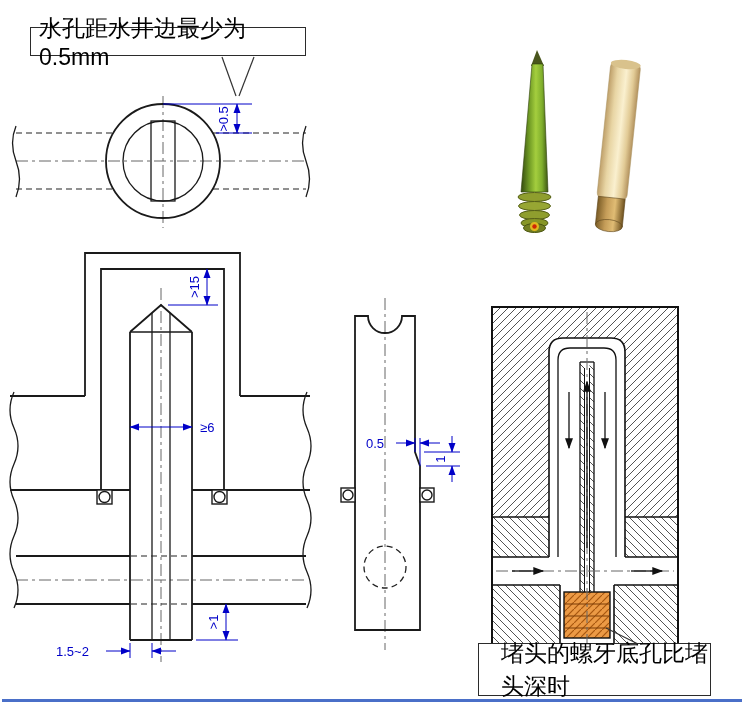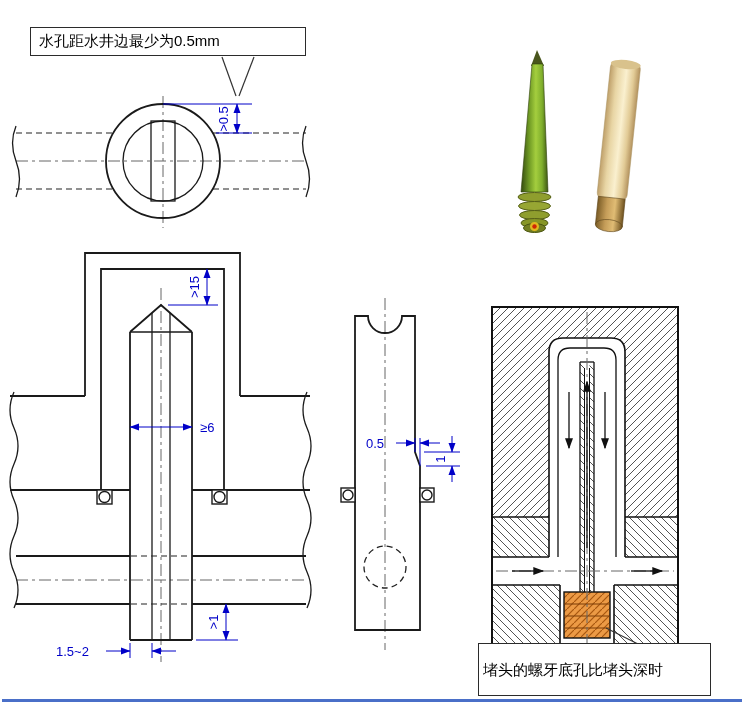--- a/index.html
+++ b/index.html
@@ -1,24 +1,24 @@
 <!DOCTYPE html>
 <html><head>
 <meta charset="utf-8">
 <style>
   html,body{margin:0;padding:0;background:#fff;}
   .stage{position:relative;width:744px;height:703px;background:#fff;overflow:hidden;
          font-family:"Liberation Sans",sans-serif;}
   .stage svg{position:absolute;left:0;top:0;}
   .note{position:absolute;border:1px solid #2b2b2b;background:#fff;color:#000;
-        font-size:15px;display:flex;}
+        font-size:23px;display:flex;}
   .note-top{left:30px;top:27px;width:276px;height:29px;align-items:center;
             justify-content:flex-start;padding-left:8px;box-sizing:border-box;}
   .note-bottom{left:478px;top:643px;width:233px;height:53px;flex-direction:column;
-               justify-content:center;line-height:1.42;padding-left:4px;box-sizing:border-box;}
+               justify-content:center;line-height:1.42;padding-left:22px;box-sizing:border-box;}
   .bar{position:absolute;left:2px;right:2px;bottom:1px;height:3px;background:#4a6fc8;}
   svg text{font-family:"Liberation Sans",sans-serif;}
   .dim{fill:#0000c8;font-size:13px;}
   .dln{stroke:#0000c8;stroke-width:1;fill:none;}
   .obj{stroke:#1a1a1a;stroke-width:1.8;fill:none;}
   .obj2{stroke:#1a1a1a;stroke-width:1.3;fill:none;}
   .cl{stroke:#666;stroke-width:1;fill:none;stroke-dasharray:12 4 3 4;}
   .hid{stroke:#222;stroke-width:1.2;fill:none;stroke-dasharray:6 4;}
 </style>
 </head>

